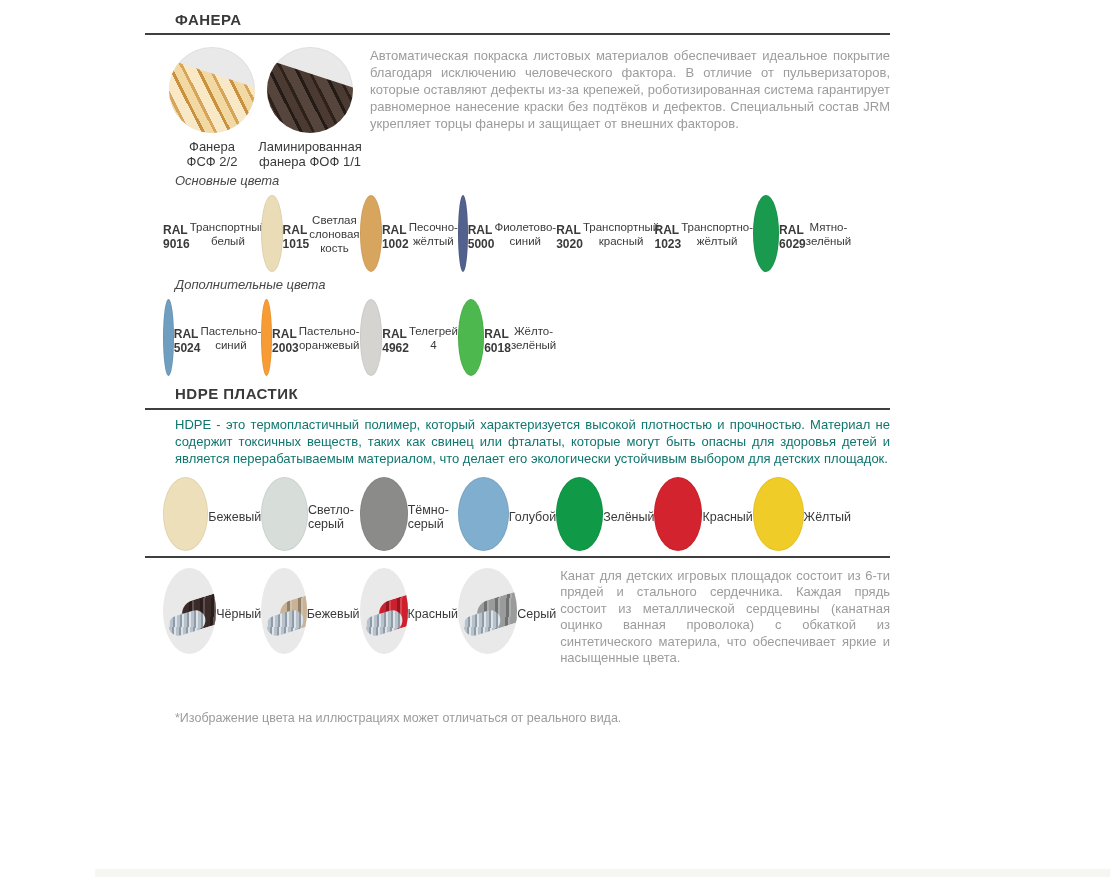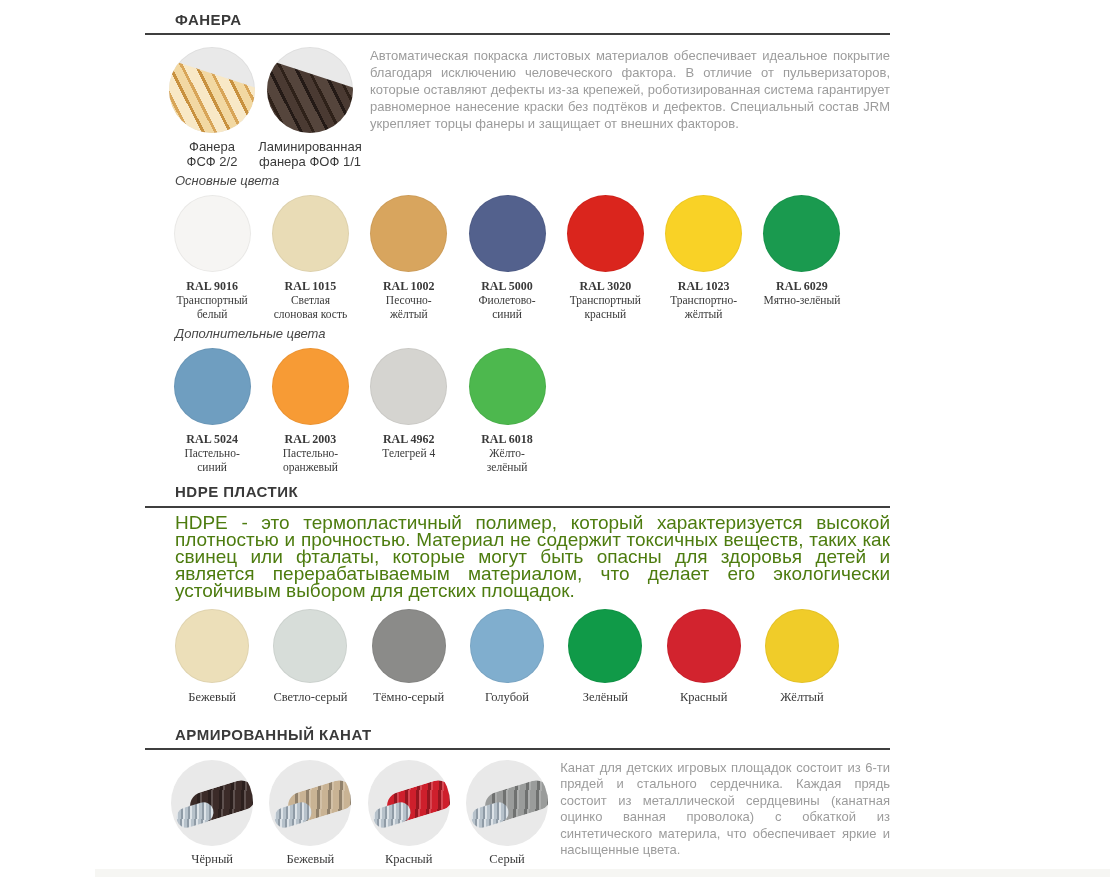--- a/index.html
+++ b/index.html
@@ -38,32 +38,32 @@
 
   .desc {
     margin: 0 0 0 11px; width: 520px;
     font-size: 13px; line-height: 17px; color: #9c9c9c;
     text-align: justify;
   }
 
   .subhead { margin-top: 4px; padding-left: 30px; font-size: 13px; color: #474747; font-style: italic; }
 
   .swatch-row { display: flex; margin-left: 18px; margin-top: 7px; }
-  .swatch { width: 98.3px; display: flex; flex-direction: column; align-items: center; font-family: Liberation Serif, serif; }
+  .swatch { width: 98.3px; display: flex; flex-direction: row; align-items: center; }
   .circle {
     border-radius: 50%;
     box-shadow: inset 0 0 0 1px rgba(0,0,0,.05);
   }
   .code { margin-top: 7px; font-size: 12px; font-weight: bold; color: #3a3a3a; line-height: 14px; }
   .cname { font-size: 11.5px; line-height: 14px; color: #3a3a3a; text-align: center; white-space: pre-line; }
 
   .hdpe-title { margin-top: 9px; }
   .hdpe-desc {
     margin: 6px 0 8px 0; padding-left: 30px; width: 745px;
-    font-size: 19px; line-height: 17px; color: #4d7c0f; text-align: justify;
+    font-size: 13px; line-height: 17px; color: #0f766e; text-align: justify;
   }
   .hdpe-label { margin-top: 7px; font-size: 12.5px; color: #3a3a3a; }
 
   .rope-title { margin-top: 21px; }
   .rope-row { display: flex; align-items: flex-start; margin-left: 18px; margin-top: 10px; }
   .rope-circle {
     width: 82px; height: 86px; border-radius: 50%;
     background: #e9e9e9; position: relative; overflow: hidden;
   }
   .rope-body { position: absolute; width: 68px; height: 30px; left: 18px; top: 26px; border-radius: 15px; transform: rotate(-17deg); }
@@ -209,21 +209,20 @@
         <div class="swatch">
           <div class="circle" style="height: 74px; width: 74px; background: rgb(210, 35, 46);"></div>
           <div class="hdpe-label">Красный</div>
         </div>
         <div class="swatch">
           <div class="circle" style="height: 74px; width: 74px; background: rgb(240, 204, 41);"></div>
           <div class="hdpe-label">Жёлтый</div>
         </div>
       </div>
 
-    <h2 class="section-title rope-title">АРМИРОВАННЫЙ КАНАТ</h2>
     <div class="rule"></div>
     <div class="rope-row">
       <div style="display:flex" id="rope-thumbs">
           <div class="swatch">
             <div class="rope-circle">
               <div class="rope-body" style="background: repeating-linear-gradient(110deg, rgba(0, 0, 0, 0.28) 0px, rgba(0, 0, 0, 0.28) 3px, rgba(255, 255, 255, 0.18) 3px, rgba(255, 255, 255, 0.18) 5px, rgba(0, 0, 0, 0) 5px, rgba(0, 0, 0, 0) 11px), rgb(59, 43, 40);"></div>
               <div class="rope-core"></div>
             </div>
             <div class="rope-label">Чёрный</div>
           </div>

